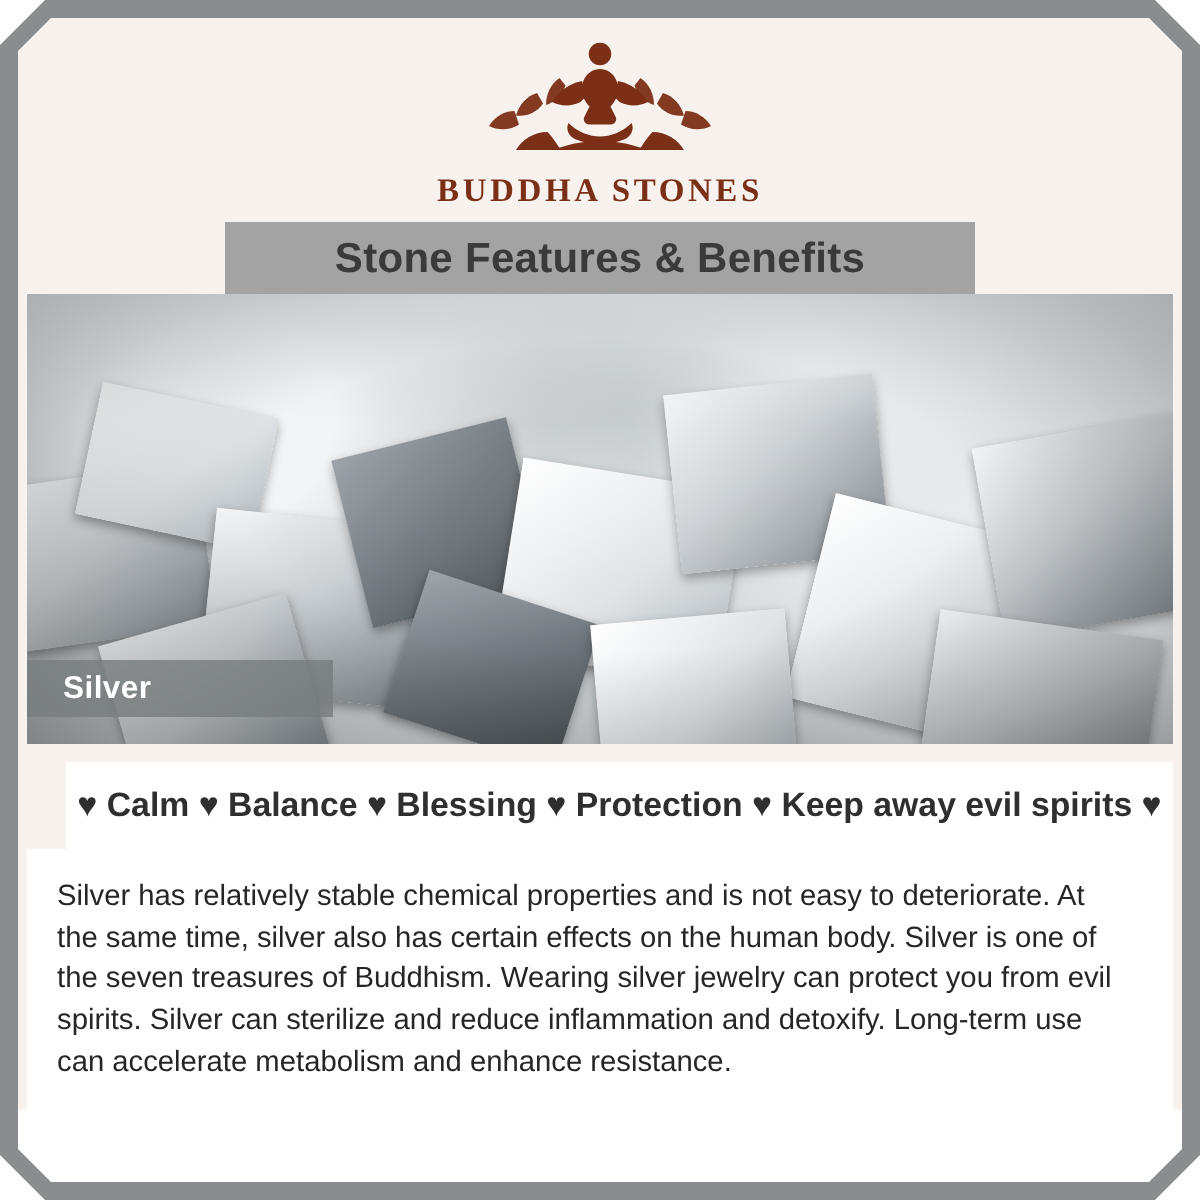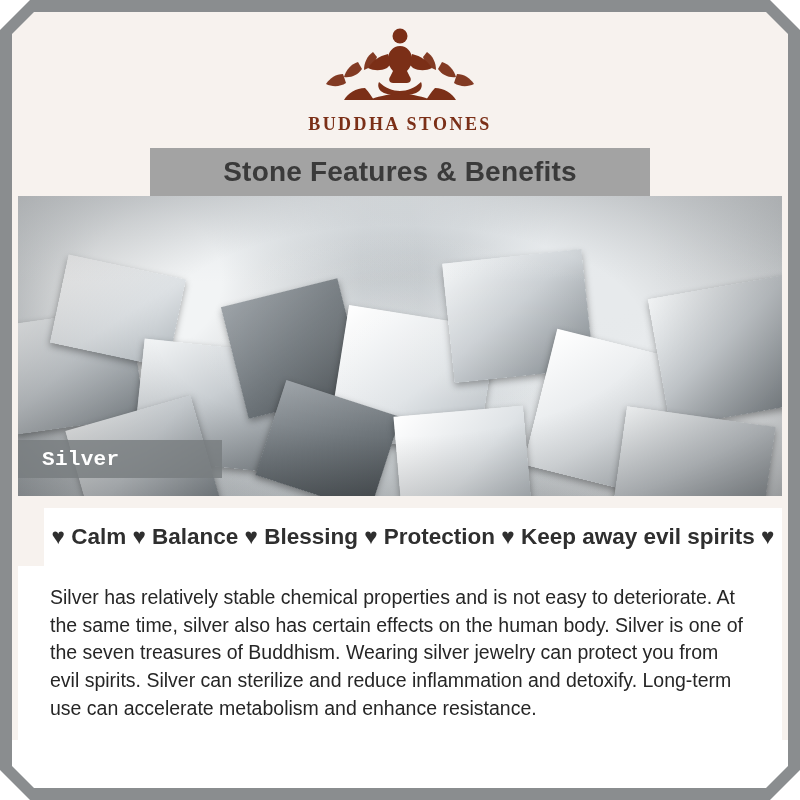--- a/index.html
+++ b/index.html
@@ -105,21 +105,21 @@
     z-index: 4;
   }
   .brand-mark {
     display: block;
     margin: 0 auto;
     width: 150px;
     height: 88px;
   }
   .brand-name {
     margin-top: 4px;
-    font-size: 18px;
+    font-size: 22px;
     letter-spacing: 2.4px;
     font-weight: bold;
     color: #7b2f17;
     font-family: "Liberation Serif", serif;
   }
 
   
   .title-banner {
     position: absolute;
     left: 150px;
@@ -195,21 +195,20 @@
     position: absolute;
     left: 0;
     bottom: 18px;
     min-width: 180px;
     height: 38px;
     background: rgba(120,124,127,0.82);
     display: flex;
     align-items: center;
     padding-left: 24px;
     z-index: 4;
-    font-family: Liberation Mono, monospace;
   }
   .caption-text {
     color: #ffffff;
     font-size: 21px;
     font-weight: bold;
     letter-spacing: 0.3px;
   }
 
   
   .benefits {
@@ -237,21 +236,21 @@
     position: absolute;
     left: 18px;
     right: 18px;
     top: 566px;
     bottom: 60px;
     background: #ffffff;
     z-index: 3;
   }
   .body-text {
     margin: 0;
-    padding: 18px 32px 0 32px;
+    padding: 18px 32px 0 20px;
     font-size: 19.5px;
     line-height: 1.42;
     color: #262626;
     text-align: left;
   }
 
   
   .bottom-strip {
     position: absolute;
     left: 12px;

